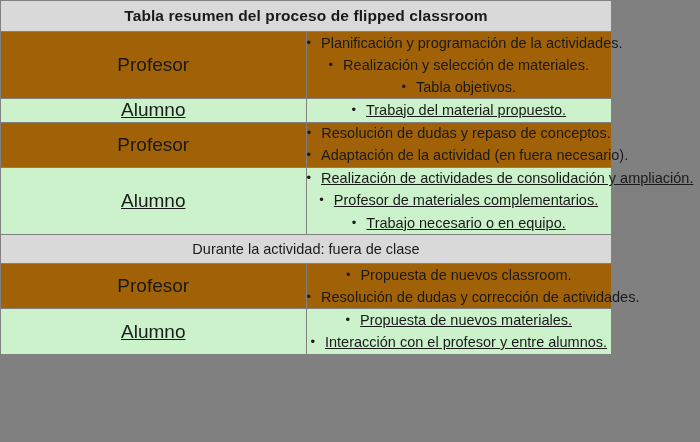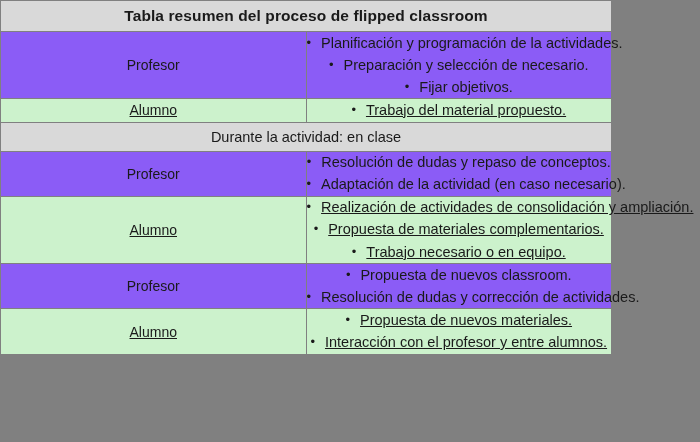--- a/index.html
+++ b/index.html
@@ -40,29 +40,29 @@
   }
   .section-cell {
     background: #d9d9d9;
     text-align: center;
     font-size: 14.5px;
     height: 28px;
   }
   .role-cell {
     width: 100px;
     text-align: center;
-    font-size: 14px;
+    font-size: 19px;
   }
   .content-cell {
     text-align: center;
     font-size: 14.5px;
     padding: 6px 8px;
   }
   .dark {
-    background: #8b5cf6;
+    background: #a16207;
   }
   .light {
     background: #ccf2cc;
     text-decoration: underline;
   }
   .content-cell ul {
     list-style: none;
     margin: 0;
     padding: 0;
   }
@@ -87,57 +87,57 @@
     <tbody>
       <tr>
         <td class="title-cell" colspan="2">Tabla resumen del proceso de flipped classroom</td>
       </tr>
 
       <tr>
         <td class="role-cell dark">Profesor</td>
         <td class="content-cell dark">
           <ul>
             <li><span class="bullet">•</span><span>Planificación y programación de la actividades.</span></li>
-            <li><span class="bullet">•</span><span>Preparación y selección de necesario.</span></li>
-            <li><span class="bullet">•</span><span>Fijar objetivos.</span></li>
+            <li><span class="bullet">•</span><span>Realización y selección de materiales.</span></li>
+            <li><span class="bullet">•</span><span>Tabla objetivos.</span></li>
           </ul>
         </td>
       </tr>
       <tr>
         <td class="role-cell light">Alumno</td>
         <td class="content-cell light">
           <ul>
             <li><span class="bullet">•</span><span>Trabajo del material propuesto.</span></li>
           </ul>
         </td>
       </tr>
 
       <tr>
-        <td class="section-cell" colspan="2">Durante la actividad: en clase</td>
-      </tr>
-      <tr>
         <td class="role-cell dark">Profesor</td>
         <td class="content-cell dark">
           <ul>
             <li><span class="bullet">•</span><span>Resolución de dudas y repaso de conceptos.</span></li>
-            <li><span class="bullet">•</span><span>Adaptación de la actividad (en caso necesario).</span></li>
+            <li><span class="bullet">•</span><span>Adaptación de la actividad (en fuera necesario).</span></li>
           </ul>
         </td>
       </tr>
       <tr>
         <td class="role-cell light">Alumno</td>
         <td class="content-cell light">
           <ul>
             <li><span class="bullet">•</span><span>Realización de actividades de consolidación y ampliación.</span></li>
-            <li><span class="bullet">•</span><span>Propuesta de materiales complementarios.</span></li>
+            <li><span class="bullet">•</span><span>Profesor de materiales complementarios.</span></li>
             <li><span class="bullet">•</span><span>Trabajo necesario o en equipo.</span></li>
           </ul>
         </td>
       </tr>
 
+      <tr>
+        <td class="section-cell" colspan="2">Durante la actividad: fuera de clase</td>
+      </tr>
       <tr>
         <td class="role-cell dark">Profesor</td>
         <td class="content-cell dark">
           <ul>
             <li><span class="bullet">•</span><span>Propuesta de nuevos classroom.</span></li>
             <li><span class="bullet">•</span><span>Resolución de dudas y corrección de actividades.</span></li>
           </ul>
         </td>
       </tr>
       <tr>

